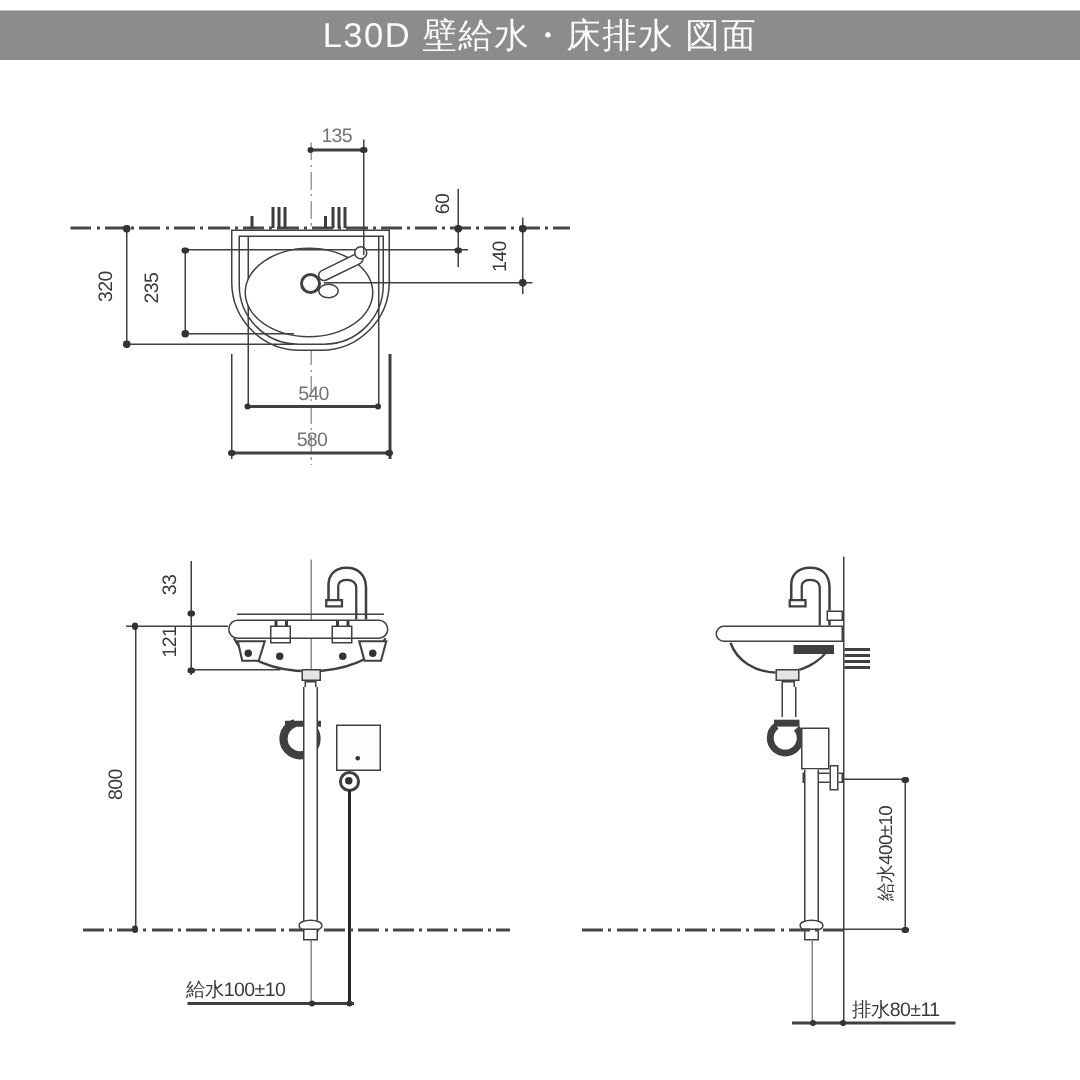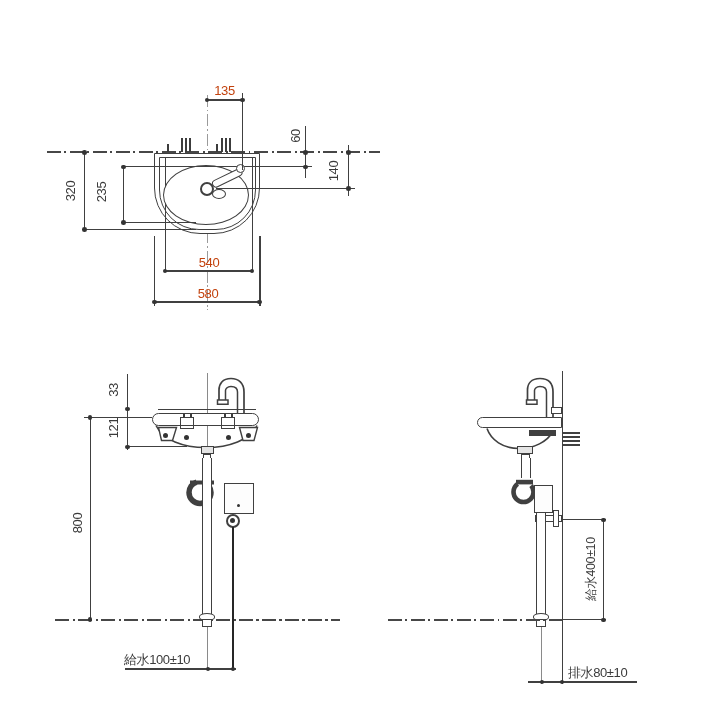--- a/index.html
+++ b/index.html
@@ -7,33 +7,36 @@
     font-family:"Liberation Sans","DejaVu Sans",sans-serif;}
   .abs{position:absolute;box-sizing:border-box;}
   .hl{position:absolute;background:#404040;height:1.4px;}
   .vl{position:absolute;background:#404040;width:1.4px;}
   .thin{background:#8a8a8a;}
   .dd{background:none;background-image:repeating-linear-gradient(90deg,#474747 0 14px,transparent 14px 17.5px,#474747 17.5px 19.5px,transparent 19.5px 23px);}
   .ddv{background:none;background-image:repeating-linear-gradient(180deg,#9a9a9a 0 12px,transparent 12px 15px,#9a9a9a 15px 16.5px,transparent 16.5px 19.5px);}
   .dot{position:absolute;width:4.6px;height:4.6px;border-radius:50%;background:#333;}
   .tick{position:absolute;width:2.2px;background:#3c3c3c;}
   .shape{position:absolute;box-sizing:border-box;border:1.6px solid #404040;background:#fff;}
-  .lbl{position:absolute;transform:translate(-50%,-50%);font-size:13px;color:#c2410c;
+  .lbl{position:absolute;transform:translate(-50%,-50%);font-size:13px;color:#737373;
     letter-spacing:-0.4px;white-space:nowrap;}
   .vlbl{position:absolute;transform:translate(-50%,-50%) rotate(-90deg);font-size:13px;color:#3a3a3a;
     letter-spacing:-0.4px;white-space:nowrap;}
   .header{position:absolute;left:0;top:7px;width:720px;height:33px;display:flex;
     align-items:center;justify-content:center;font-size:23px;letter-spacing:1px;font-weight:500;}
   svg{position:absolute;left:0;top:0;}
 </style>
 </head>
 <body>
 
 <div id="canvas">
 
+  <div class="header" id="hdr" style="background: rgb(140, 140, 140); color: rgb(250, 250, 250);">
+    <span>L30D 壁給水・床排水 図面</span>
+  </div>
 
   <svg width="720" height="720" viewBox="0 0 720 720">
 
     <path d="M156,425.5 C163,440 183,447.5 206,447.5 C229,447.5 250,440 257,425.5" fill="#fff" stroke="#404040" stroke-width="1.6"></path>
 
     <path d="M158.5,427.5 L176.5,427.5 L172.5,440.5 L161.5,440.5 Z" fill="#fff" stroke="#404040" stroke-width="1.4"></path>
     <path d="M239.5,427.5 L257.5,427.5 L254,440.5 L243,440.5 Z" fill="#fff" stroke="#404040" stroke-width="1.4"></path>
 
     <circle cx="200" cy="492.5" r="11" fill="none" stroke="#404040" stroke-width="5.5" stroke-dasharray="55 14.1" stroke-dashoffset="7"></circle>
     <rect x="190" y="480.5" width="24" height="4" fill="#404040"></rect>
@@ -188,15 +191,15 @@
 
   <div class="hl" style="left:562px;top:519px;width:44px;height:1.1px"></div>
   <div class="vl" style="left:602.6px;top:519.5px;height:101px"></div>
   <div class="dot" style="left:601px;top:517.7px"></div>
   <div class="dot" style="left:601px;top:617.6px"></div>
   <span class="vlbl" style="left:591px;top:569px;font-size:12.5px">給水400±10</span>
 
   <div class="hl" style="left:528px;top:681.4px;width:109px;height:1.5px"></div>
   <div class="dot" style="left:539.7px;top:679.8px"></div>
   <div class="dot" style="left:559.7px;top:679.8px"></div>
-  <span class="abs" style="left:568px;top:664px;font-size:13px;color:#3a3a3a;letter-spacing:-0.4px;white-space:nowrap">排水80±10</span>
+  <span class="abs" style="left:568px;top:664px;font-size:13px;color:#3a3a3a;letter-spacing:-0.4px;white-space:nowrap">排水80±11</span>
 
 </div>
 
 </body></html>

